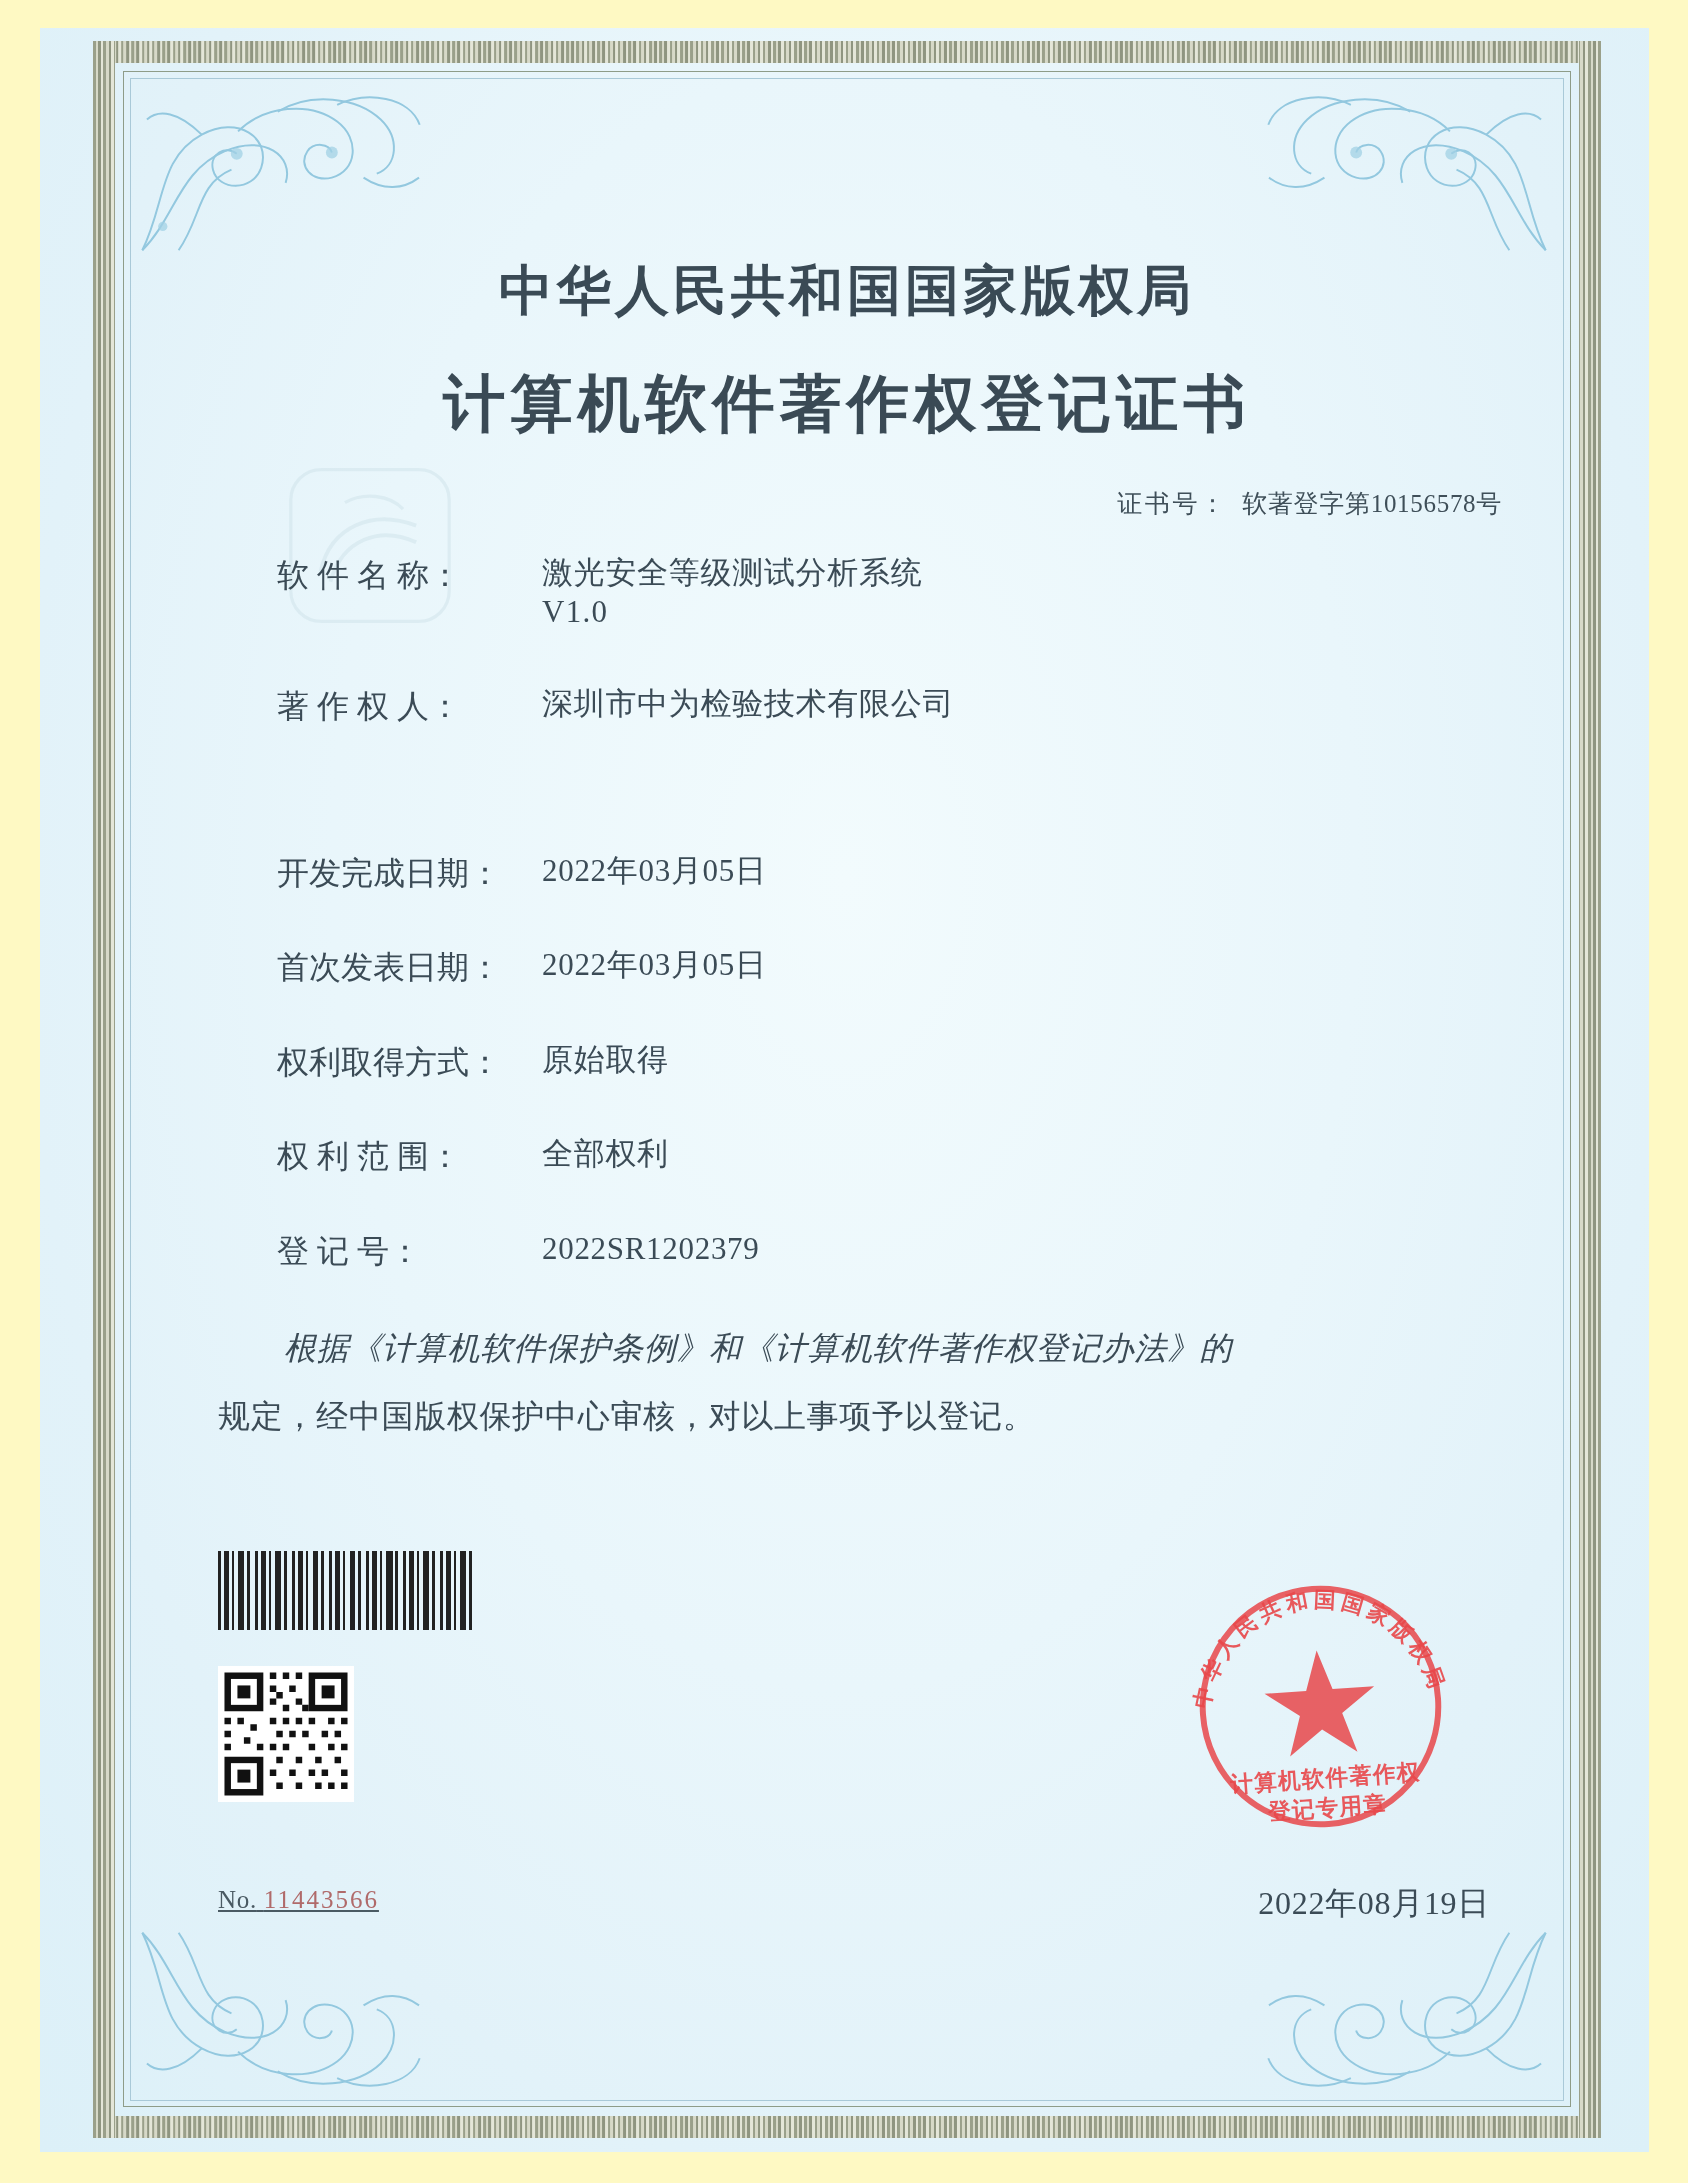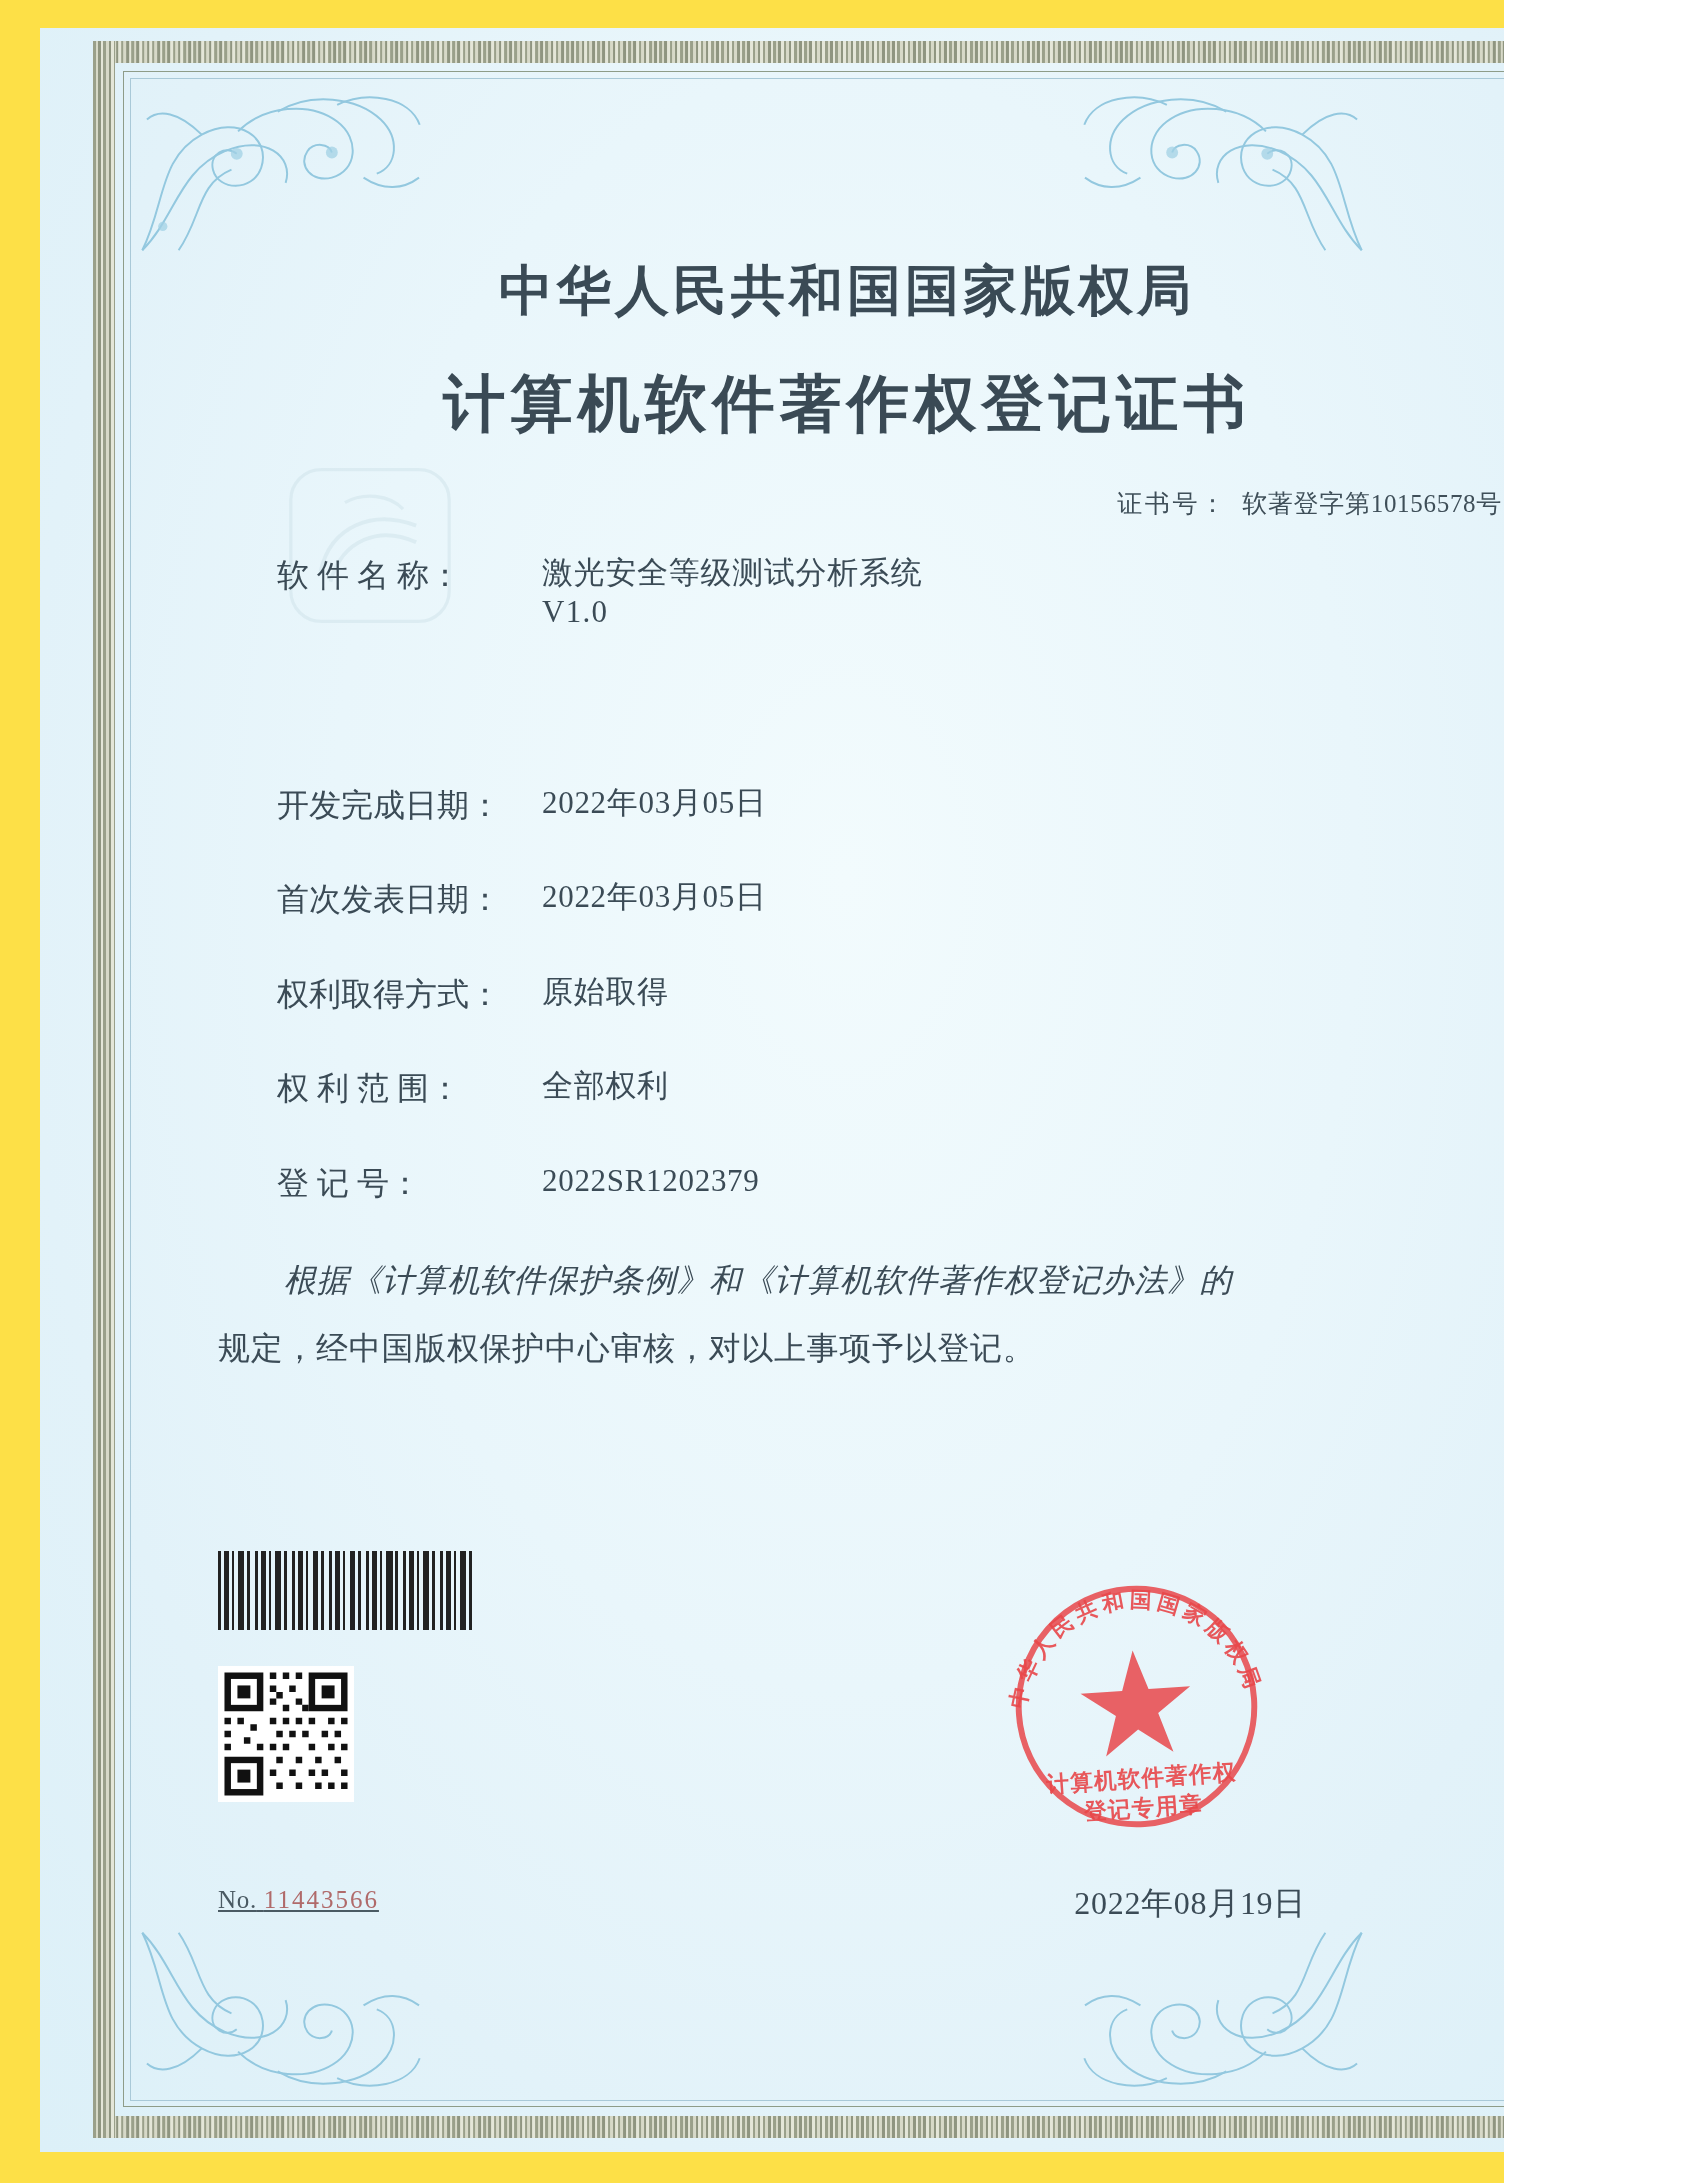--- a/index.html
+++ b/index.html
@@ -10,23 +10,23 @@
   body {
     width: 1688px;
     height: 2183px;
     font-family: "Liberation Serif", serif;
     overflow: hidden;
   }
 
   
   .page {
     position: relative;
-    width: 1504px;
+    width: 1688px;
     height: 2183px;
-    background: #fde047;
+    background: #fef9c3;
     overflow: hidden;
   }
 
   
   .paper-tint {
     position: absolute;
     left: 40px; top: 28px;
     width: 1609px; height: 2124px;
     background:
       radial-gradient(ellipse at 50% 40%, #f2fbfd 0%, #e9f6fb 45%, #e2f2f9 72%, #dcf0f8 100%);
@@ -332,20 +332,24 @@
     <div class="fields">
 
       <div class="field-row row-tight">
         <div class="field-label">软 件 名 称：</div>
         <div class="field-value">
           <span>激光安全等级测试分析系统</span>
           <span class="v2">V1.0</span>
         </div>
       </div>
 
+      <div class="field-row">
+        <div class="field-label">著 作 权 人：</div>
+        <div class="field-value">深圳市中为检验技术有限公司</div>
+      </div>
 
       <div class="gap-big"></div>
 
       <div class="field-row">
         <div class="field-label">开发完成日期：</div>
         <div class="field-value">2022年03月05日</div>
       </div>
 
       <div class="gap-mid"></div>
 

